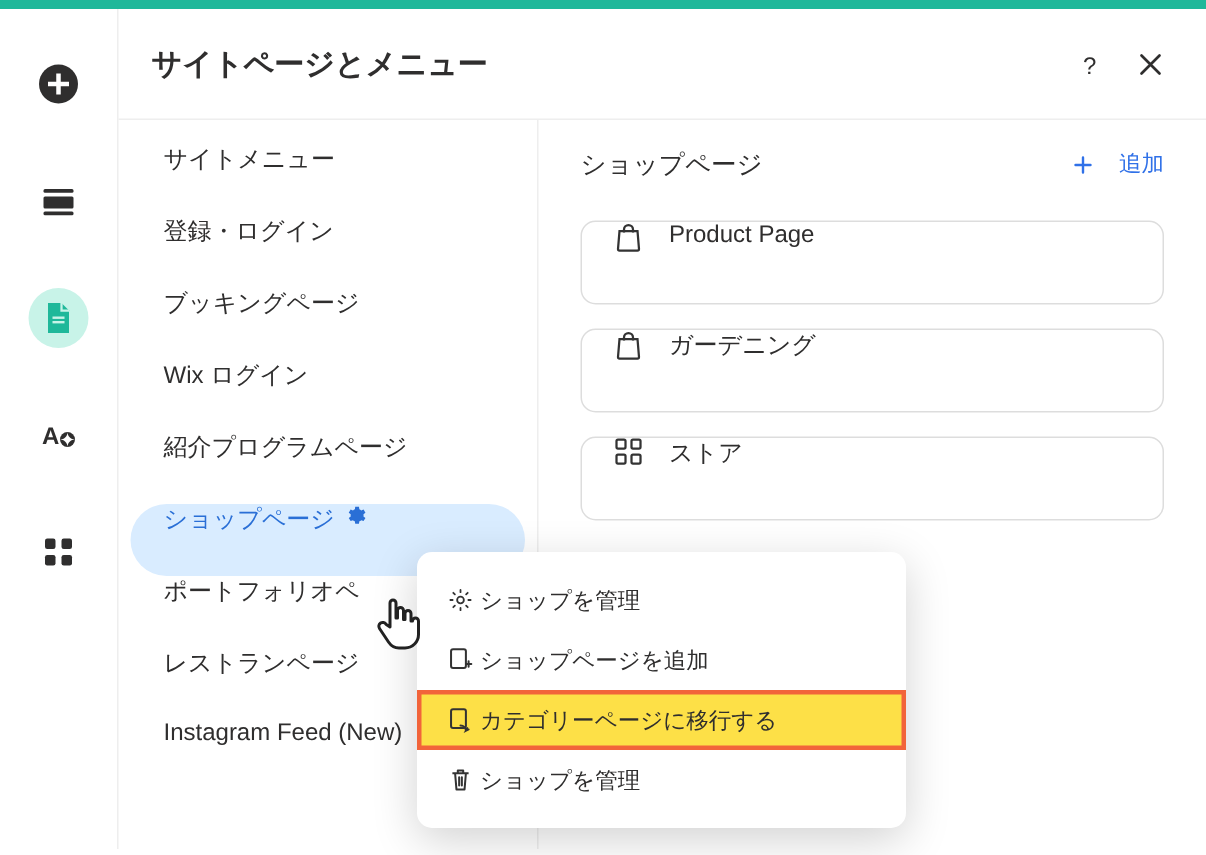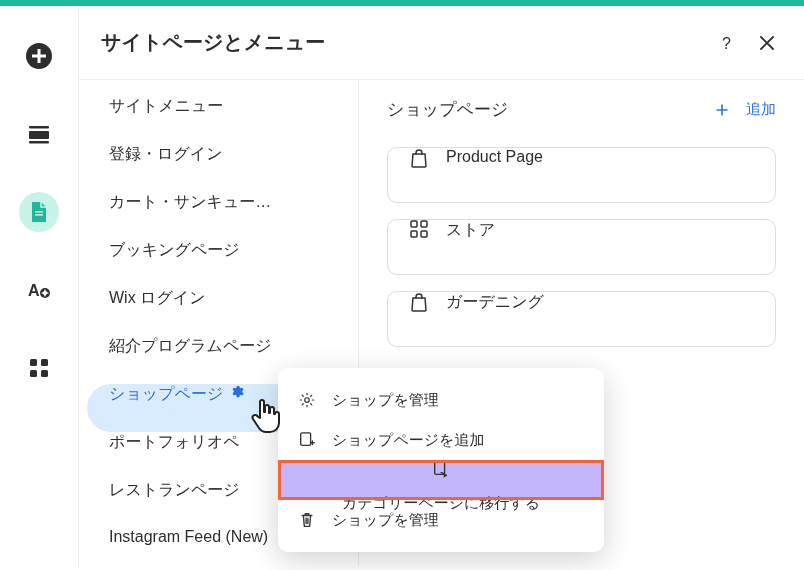--- a/index.html
+++ b/index.html
@@ -141,31 +141,30 @@
     border-radius: 10px;
     box-shadow: 0 8px 30px rgba(0,0,0,0.18);
     padding: 12px 0;
     z-index: 50;
   }
   .ctx-item {
     height: 40px;
     display: flex;
     align-items: center;
     padding: 0 20px;
-    gap: 16px;
+    gap: 4px;
     font-size: 15px;
     color: #2f2e2e;
     cursor: pointer;
   }
   .ctx-item svg { color: #333; flex-shrink: 0; }
   .ctx-item.highlighted {
     outline: 3px solid #f2643a;
     outline-offset: -3px;
-    background: #c4b5fd;
-    flex-direction: column;
+    background: #fde047;
   }
   .cursor {
     position: absolute;
     left: 246px; top: 398px;
     z-index: 60;
     pointer-events: none;
   }
 </style>
 </head>
 <body>
@@ -229,23 +228,20 @@
 
   <div class="panel-body">
     <div class="menu-col">
       <div class="menu-item">
           <span>サイトメニュー</span>
         </div>
       <div class="menu-item">
           <span>登録・ログイン</span>
         </div>
       <div class="menu-item">
-          <span>カート・サンキュー…</span>
-        </div>
-      <div class="menu-item">
           <span>ブッキングページ</span>
         </div>
       <div class="menu-item">
           <span>Wix ログイン</span>
         </div>
       <div class="menu-item">
           <span>紹介プログラムページ</span>
         </div>
       <div class="menu-item selected">
         <span>ショップページ</span>
@@ -278,35 +274,35 @@
       </div>
 
       <div class="page-card">
         <svg width="18" height="20" viewBox="0 0 18 20">
             <path d="M3 6h12l1 12a1 1 0 01-1 1H3a1 1 0 01-1-1L3 6z" fill="none" stroke="#333" stroke-width="1.5"></path>
             <path d="M6 7V5a3 3 0 016 0v2" fill="none" stroke="#333" stroke-width="1.5"></path>
           </svg>
         <span>Product Page</span>
       </div>
       <div class="page-card">
+        <svg width="18" height="20" viewBox="0 0 18 20">
+            <path d="M3 6h12l1 12a1 1 0 01-1 1H3a1 1 0 01-1-1L3 6z" fill="none" stroke="#333" stroke-width="1.5"></path>
+            <path d="M6 7V5a3 3 0 016 0v2" fill="none" stroke="#333" stroke-width="1.5"></path>
+          </svg>
+        <span>ガーデニング</span>
+      </div>
+      <div class="page-card">
         <svg width="18" height="18" viewBox="0 0 18 18">
             <rect x="1" y="1" width="6" height="6" rx="1" fill="none" stroke="#333" stroke-width="1.5"></rect>
             <rect x="11" y="1" width="6" height="6" rx="1" fill="none" stroke="#333" stroke-width="1.5"></rect>
             <rect x="1" y="11" width="6" height="6" rx="1" fill="none" stroke="#333" stroke-width="1.5"></rect>
             <rect x="11" y="11" width="6" height="6" rx="1" fill="none" stroke="#333" stroke-width="1.5"></rect>
           </svg>
         <span>ストア</span>
       </div>
-      <div class="page-card">
-        <svg width="18" height="20" viewBox="0 0 18 20">
-            <path d="M3 6h12l1 12a1 1 0 01-1 1H3a1 1 0 01-1-1L3 6z" fill="none" stroke="#333" stroke-width="1.5"></path>
-            <path d="M6 7V5a3 3 0 016 0v2" fill="none" stroke="#333" stroke-width="1.5"></path>
-          </svg>
-        <span>ガーデニング</span>
-      </div>
     </div>
   </div>
 </div>
 
 <div class="ctx-menu">
   <div class="ctx-item">
     <svg width="18" height="18" viewBox="0 0 24 24">
         <circle cx="12" cy="12" r="3" fill="none" stroke="#333" stroke-width="1.6"></circle>
         <path d="M12 3v2M12 19v2M3 12h2M19 12h2M5.6 5.6l1.4 1.4M17 17l1.4 1.4M18.4 5.6L17 7M7 17l-1.4 1.4" stroke="#333" stroke-width="1.6" stroke-linecap="round"></path>
       </svg>

